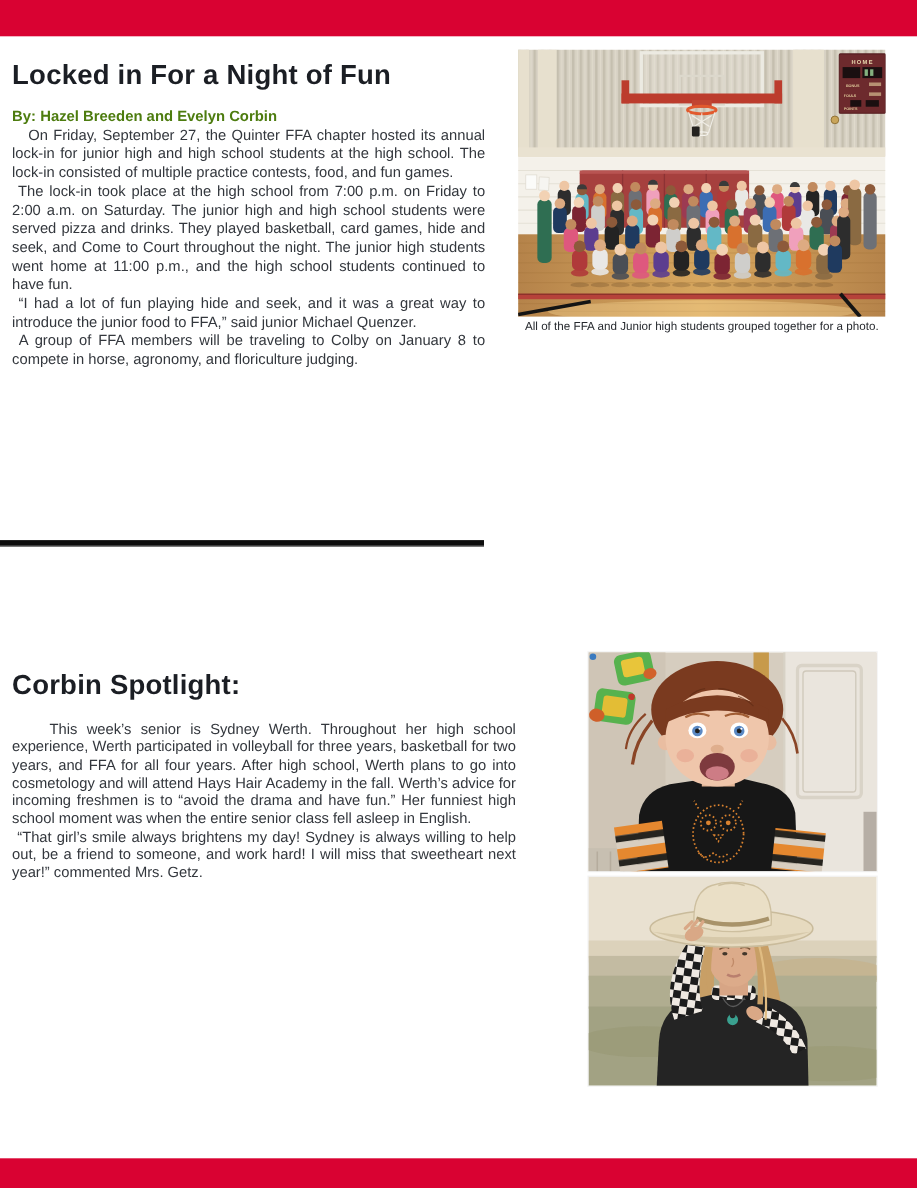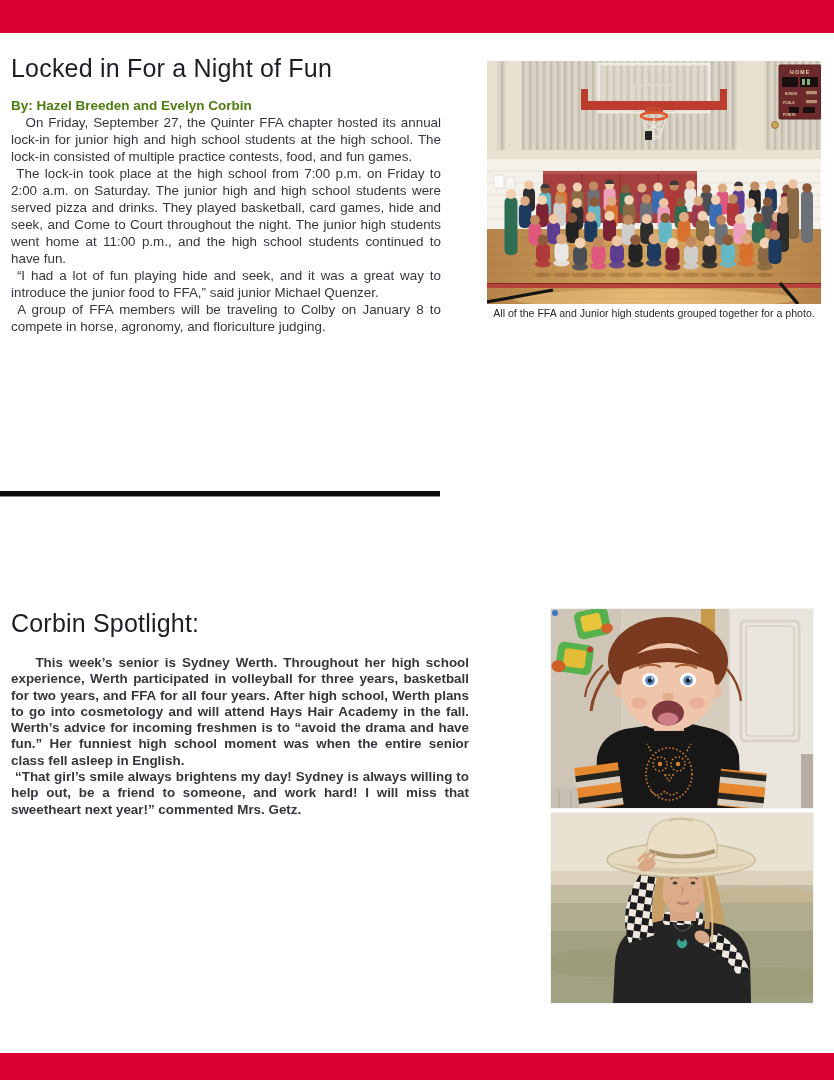--- a/index.html
+++ b/index.html
@@ -10,33 +10,33 @@
   }
   .bar{position:absolute;left:0;width:834px;background:var(--accent,#d90232);}
   .bar-top{top:0;height:33px;}
   .bar-bottom{top:1053px;height:27px;}
 
   .article{position:absolute;color:#32363c;}
   #article1{left:11px;top:53px;width:430px;}
   #article2{left:11px;top:608px;width:458px;}
 
   .title{
-    font-size:25px;line-height:30px;font-weight:400;color:#1b1e24;
+    font-size:25px;line-height:30px;font-weight:700;color:#1b1e24;
     letter-spacing:0.2px;margin:0;
   }
   .byline{
     font-size:13.5px;font-weight:700;color:#4d7c0f;margin-top:15px;line-height:16px;
   }
   .body{font-size:13.4px;text-align:justify;color:#33373d;}
-  #article2 .body{margin-top:17px;font-weight:bold;}
+  #article2 .body{margin-top:17px;}
   .body p{margin:0;white-space:pre-wrap;}
   #article1 .body p{line-height:17px;}
   #article2 .body p{line-height:16.3px;}
 
-  figure{margin:16px;padding:0;position:absolute;}
+  figure{margin:0;padding:0;position:absolute;}
   #gym-figure{left:471px;top:45px;width:334px;}
   #gym-figure svg{display:block;}
   #gym-figure figcaption{
     width:334px;text-align:center;font-size:10.6px;color:#26292e;
     margin-top:3px;line-height:13px;
   }
   #baby-figure{left:535px;top:593px;width:262px;height:199px;box-shadow:0 0 0 1px rgba(0,0,0,0.05);}
   #cowgirl-figure{left:535px;top:797px;width:262px;height:190px;box-shadow:0 0 0 1px rgba(0,0,0,0.05);}
 
   .divider{

